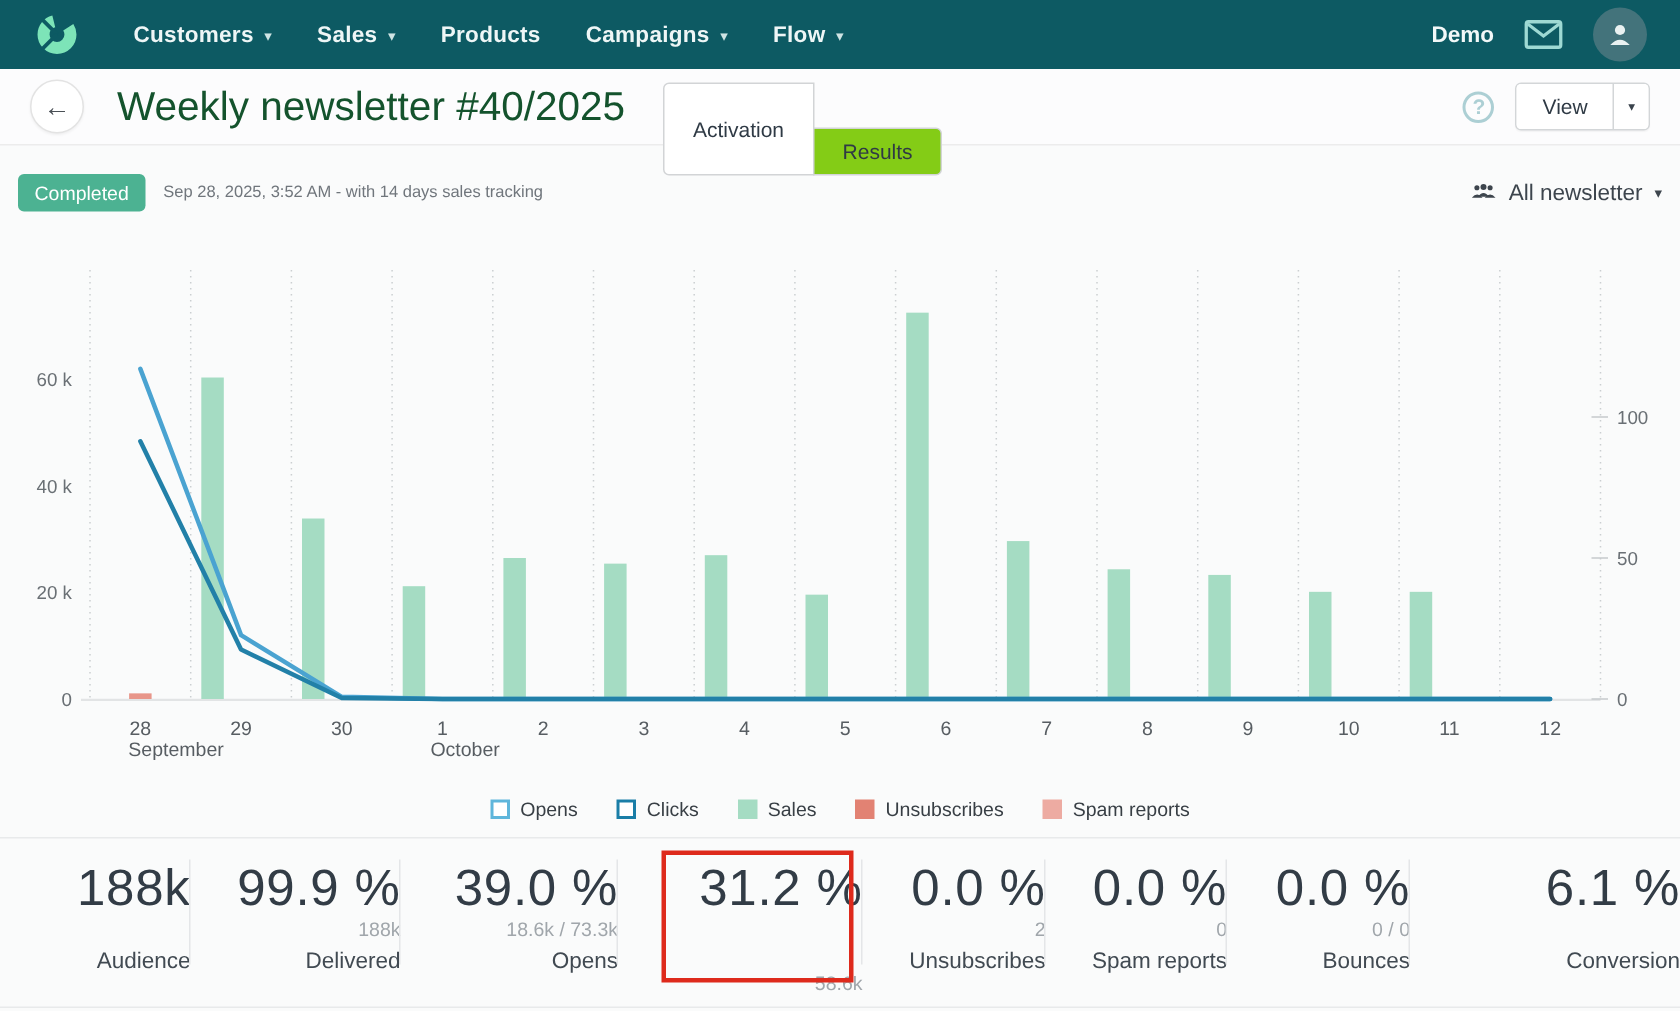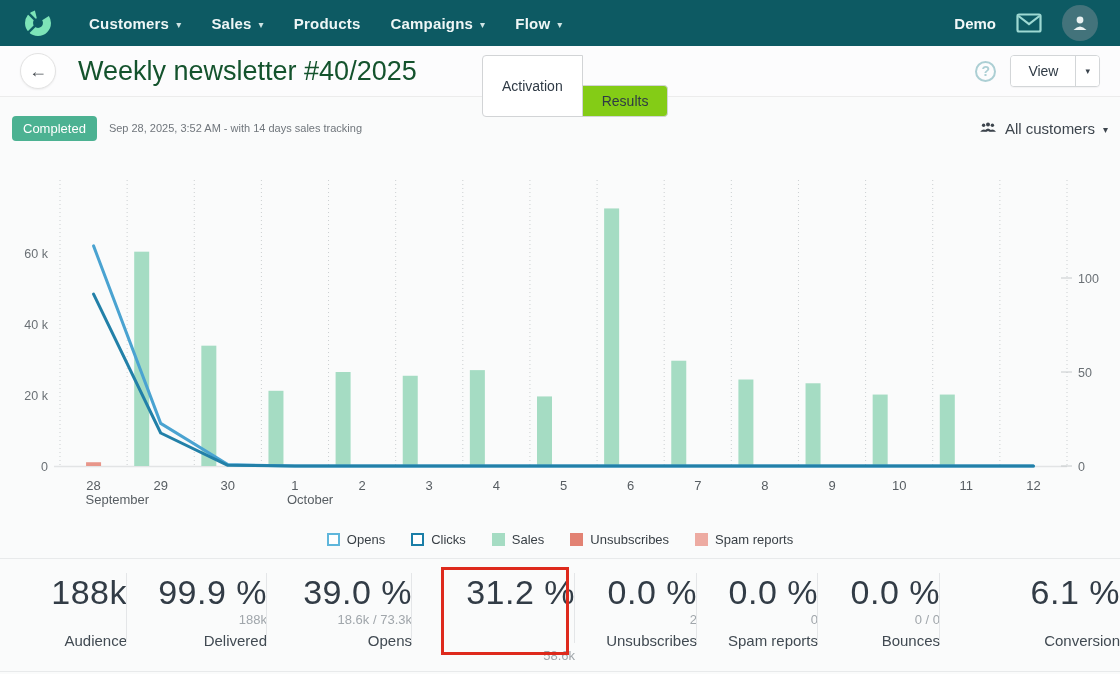--- a/index.html
+++ b/index.html
@@ -17,21 +17,21 @@
   .demo-label { color:#f2f8f8; font-size:15px; font-weight:700;text-align:center; }
   .avatar { width:36px; height:36px; border-radius:50%; background:#43737b; display:flex; align-items:center; justify-content:center; }
 
   
   .header { height:51px; background:#fcfcfd; border-bottom:1px solid #ececec;
     display:flex; align-items:center; padding:0 20px; position:relative; }
   .back-button { width:36px; height:36px; border-radius:50%; background:#fff; border:1px solid #e3e3e3;
     box-shadow:0 1px 2px rgba(0,0,0,.06); display:flex; align-items:center; justify-content:center;
     font-size:18px; color:#4a5056; cursor:pointer; }
   .page-title { font-size:27px; color:#14532d; margin-left:22px; font-weight:400; }
-  .segmented { position:absolute; left:482px; top:9px; display:flex; }
+  .segmented { position:absolute; left:442px; top:9px; display:flex; }
   .tab { font-size:14px; color:#2f3a45; background:#fff; border:1px solid #d2d4d6;
     padding:7px 19px; cursor:pointer; }
   .tab:first-child { border-radius:4px 0 0 4px; }
   .tab:last-child { border-radius:0 4px 4px 0; margin-left:-1px; }
   .tab.active { background:#84cc16;margin-top:30px; }
   .header-right { margin-left:auto; display:flex; align-items:center; gap:14px; }
   .help-icon { width:21px; height:21px; border-radius:50%; border:2px solid #accfd4; color:#accfd4;
     font-size:14px; font-weight:700; display:flex; align-items:center; justify-content:center; cursor:pointer; }
   .view-group { display:flex; border:1px solid #d3d6d8; border-radius:4px; background:#fff; overflow:hidden;
     box-shadow:0 1px 1px rgba(0,0,0,.04); }
@@ -150,21 +150,21 @@
     <span style="display:flex;">
       <svg width="18" height="13" viewBox="0 0 18 13">
         <circle cx="4.6" cy="3.2" r="1.7" fill="#3d454d"></circle>
         <circle cx="13.4" cy="3.2" r="1.7" fill="#3d454d"></circle>
         <circle cx="9" cy="2.6" r="2" fill="#3d454d"></circle>
         <path d="M1 9.8 q3.6 -4.4 7.2 0 z" fill="#3d454d" transform="translate(0.2,0)"></path>
         <path d="M9.8 9.8 q3.6 -4.4 7.2 0 z" fill="#3d454d"></path>
         <path d="M5.2 9.2 q3.8 -5.2 7.6 0 z" fill="#3d454d"></path>
       </svg>
     </span>
-    <span>All customers</span>
+    <span>All newsletter</span>
     <span class="caret">▾</span>
   </div>
 </div>
 
 <div class="chart-wrap">
   <svg id="chart-svg" width="1120" height="368" viewBox="0 0 1120 368">
       <line x1="60" y1="23" x2="60" y2="309" stroke="#cbcfd1" stroke-width="1" stroke-dasharray="1 3"></line>
       <line x1="127.13333333333334" y1="23" x2="127.13333333333334" y2="309" stroke="#cbcfd1" stroke-width="1" stroke-dasharray="1 3"></line>
       <line x1="194.26666666666668" y1="23" x2="194.26666666666668" y2="309" stroke="#cbcfd1" stroke-width="1" stroke-dasharray="1 3"></line>
       <line x1="261.40000000000003" y1="23" x2="261.40000000000003" y2="309" stroke="#cbcfd1" stroke-width="1" stroke-dasharray="1 3"></line>

